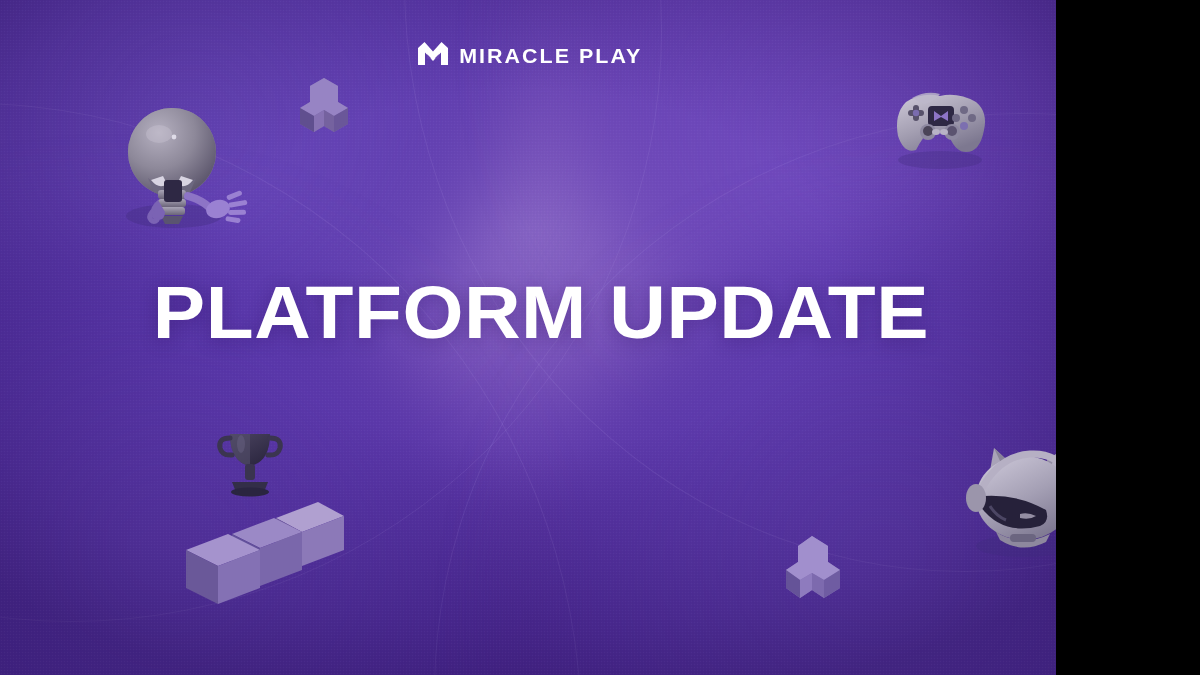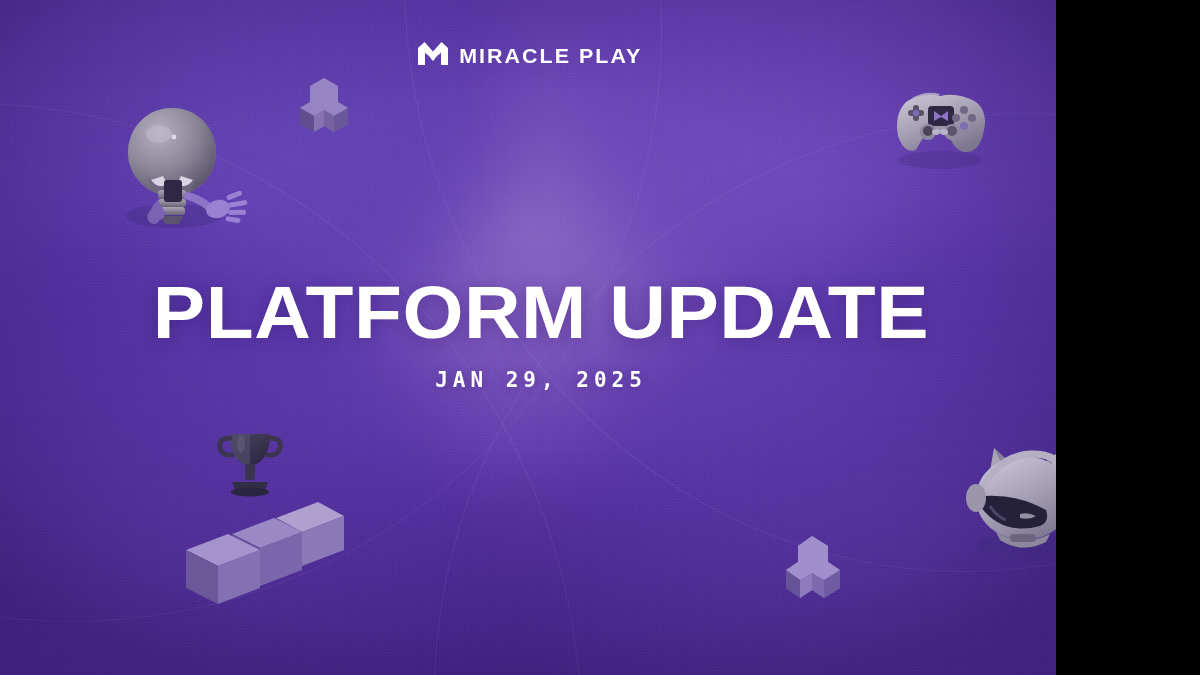--- a/index.html
+++ b/index.html
@@ -343,16 +343,15 @@
       <ellipse cx="114" cy="62" rx="9" ry="13" fill="#7d7792"></ellipse>
       <ellipse cx="18" cy="58" rx="10" ry="14" fill="#9b95ab"></ellipse>
 
       <path d="M38 92 Q64 108 92 94 L88 102 Q64 114 42 100 Z" fill="#8e889e"></path>
       <rect x="52" y="94" width="26" height="8" rx="4" fill="#6b6580"></rect>
     </svg>
   </div>
 
   <div class="headline-wrap">
     <div class="headline">PLATFORM UPDATE</div>
-    <div class="date">JAN 29, 2025</div>
   </div>
 
 </div>
 
 </body></html>

